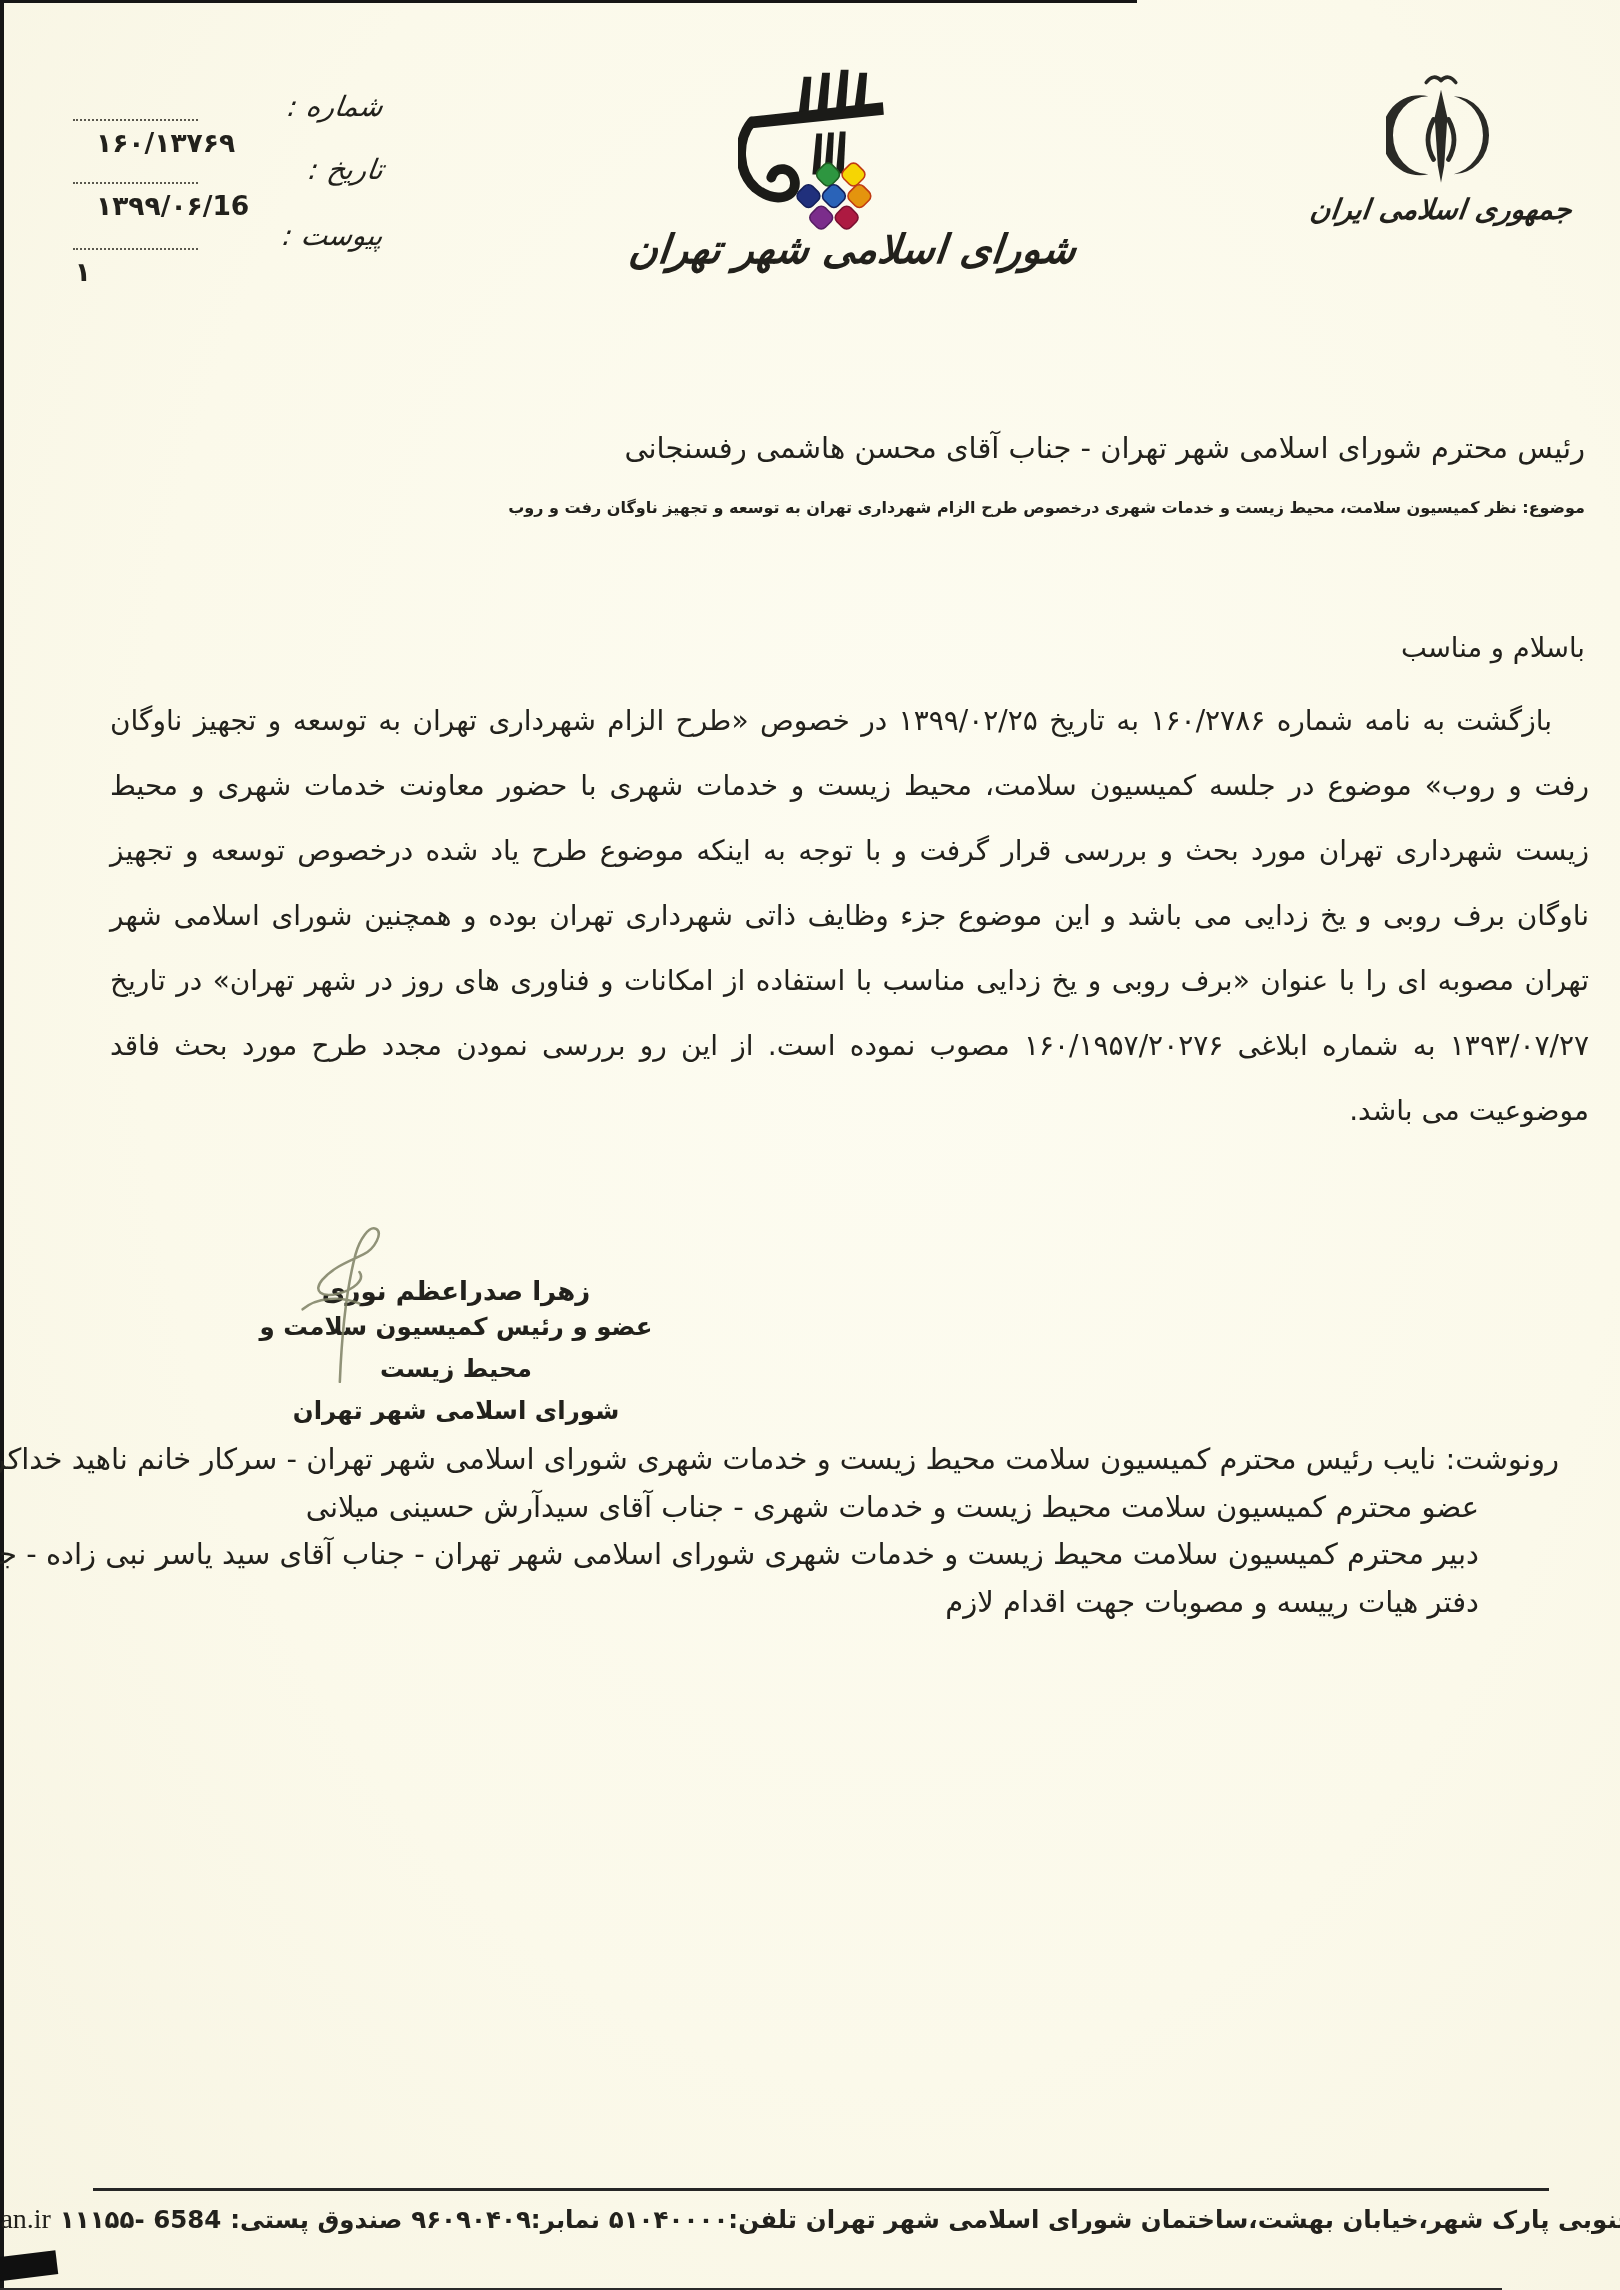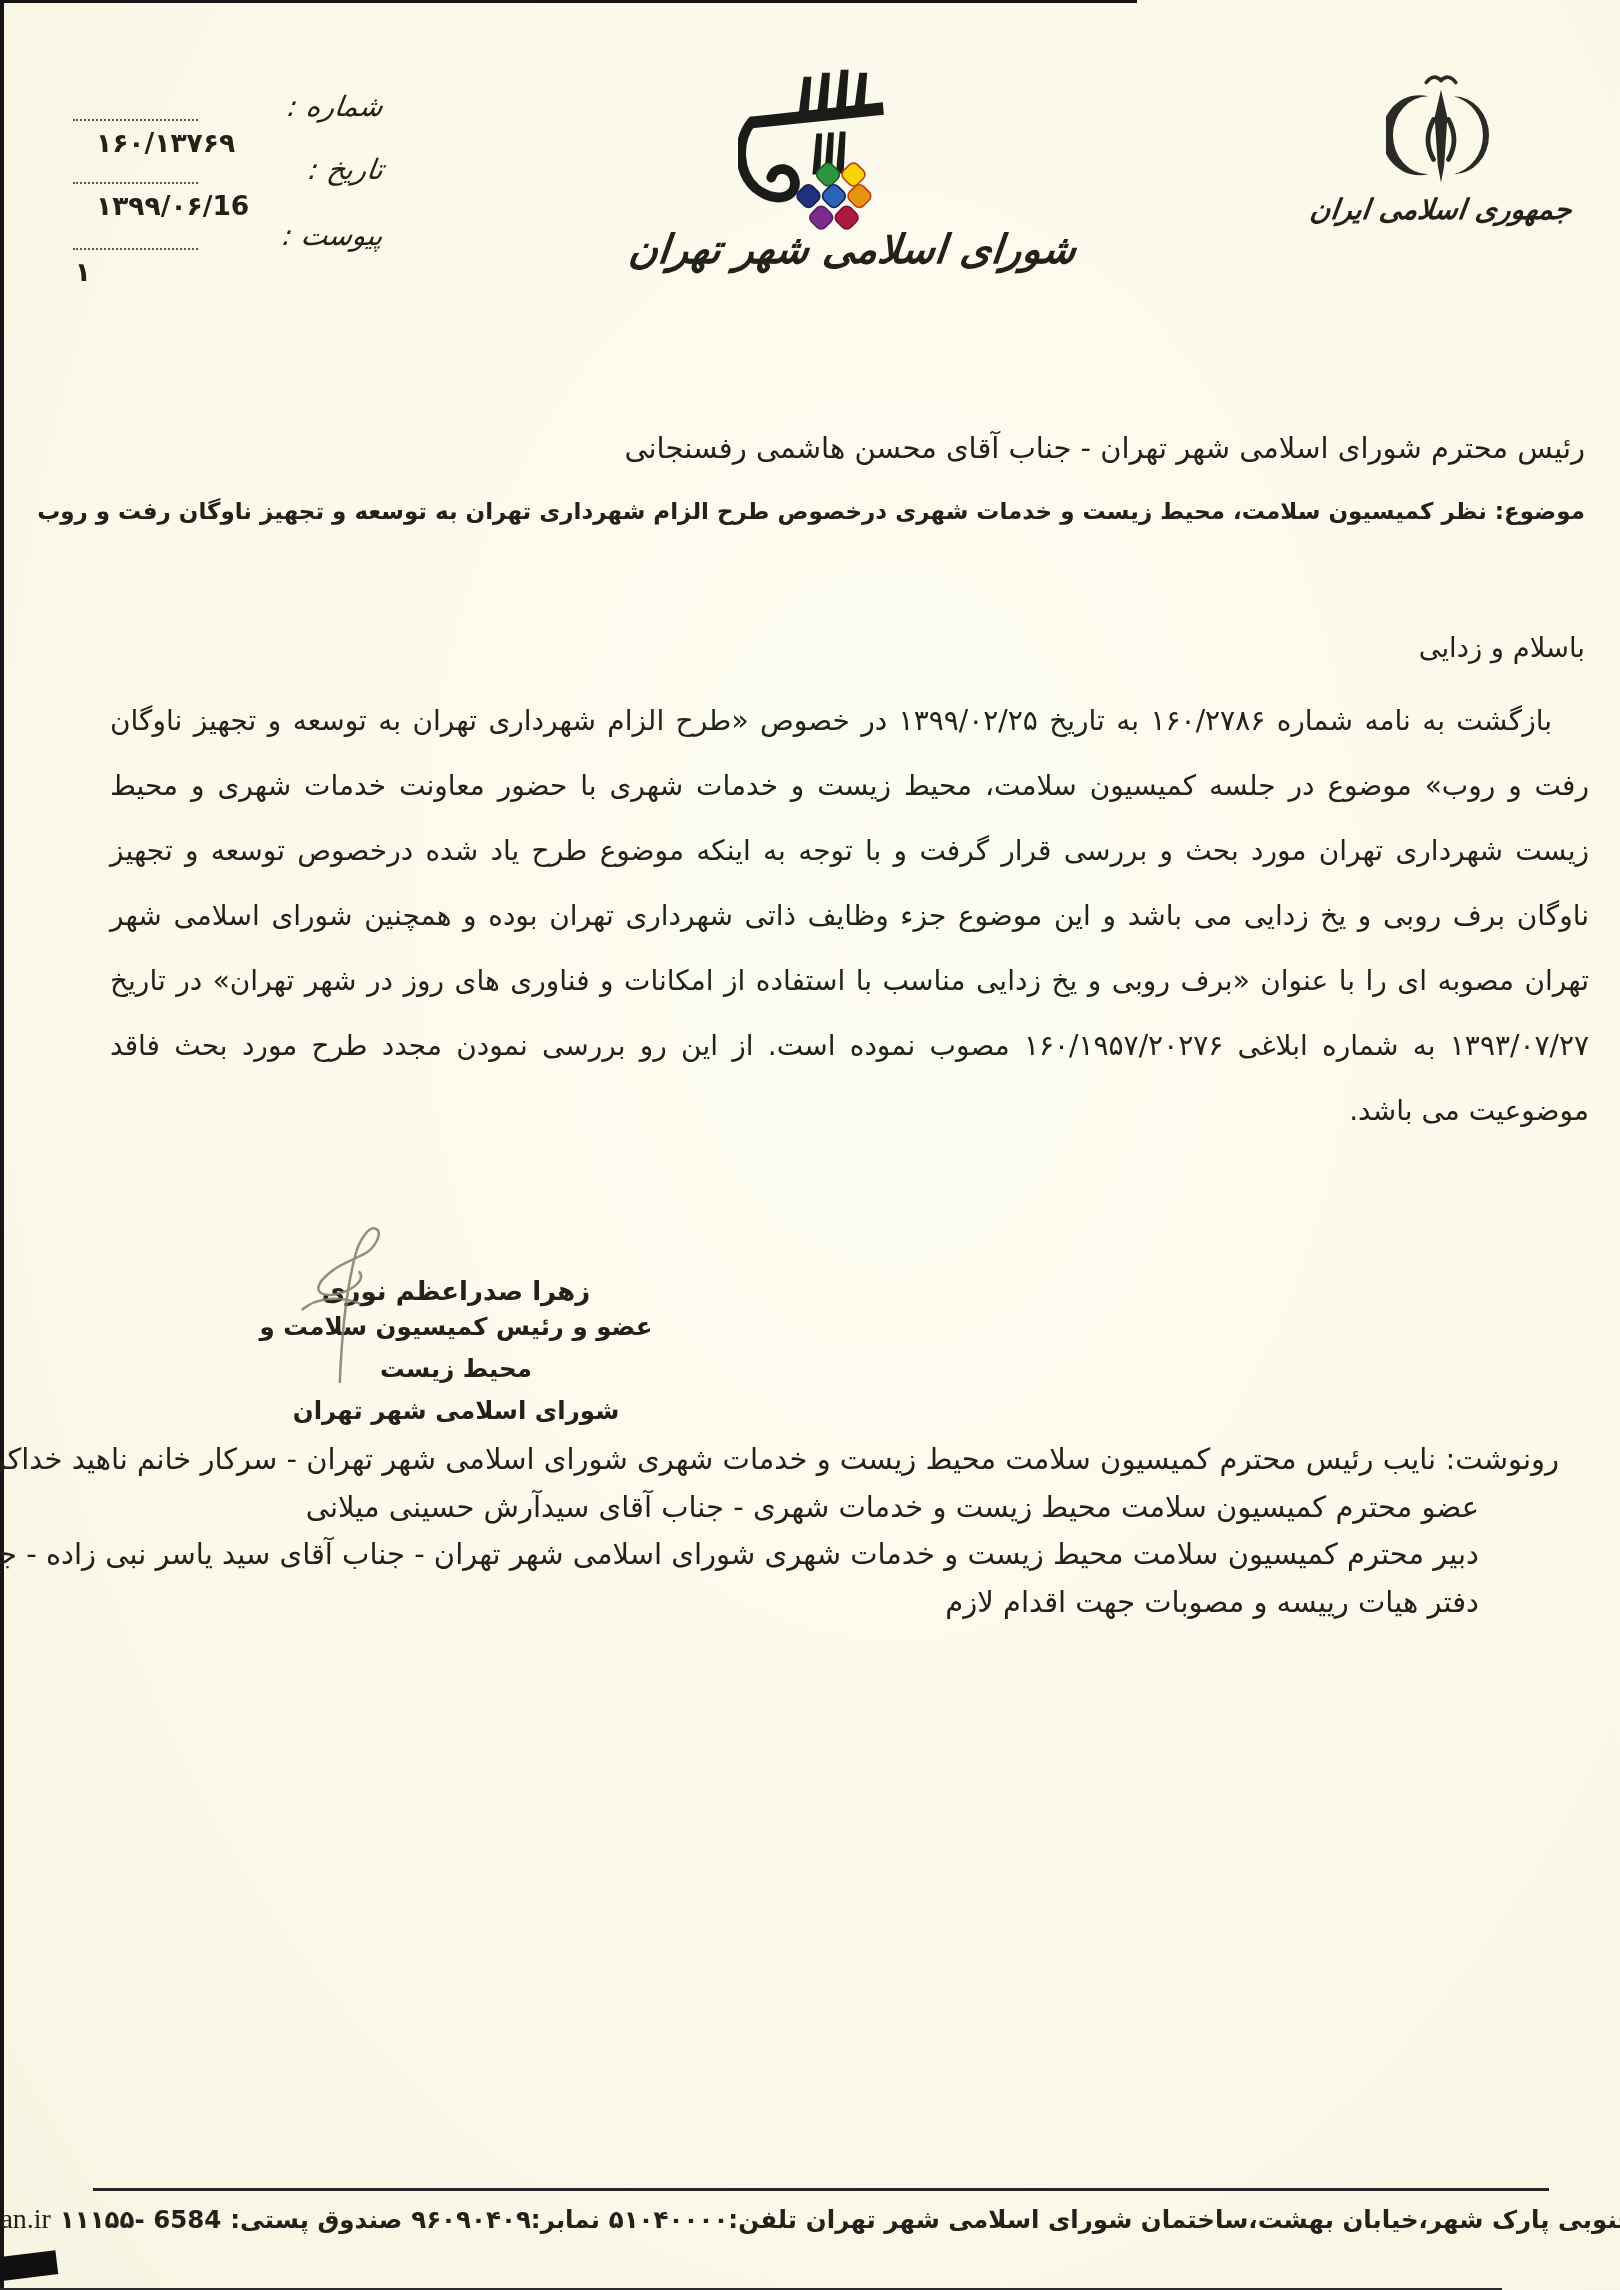--- a/index.html
+++ b/index.html
@@ -31,21 +31,21 @@
   .council-svg{position:absolute;left:50%;margin-left:-115px;top:5.9px;width:230px;height:182px;}
   .logo-caption{position:absolute;left:0;right:0;top:169px;font-size:40px;font-weight:bold;font-style:italic;direction:rtl;white-space:nowrap;transform:skewX(-6deg);}
 
   
   .emblem{position:absolute;left:1294px;top:73px;width:294px;text-align:center;}
   .emblem-svg{display:block;margin:0 auto;width:110px;height:116px;}
   .emblem-caption{font-size:28px;font-weight:bold;font-style:italic;direction:rtl;white-space:nowrap;margin-top:3.9px;transform:skewX(-7deg);}
 
   
   .addressee{position:absolute;right:35px;left:118px;top:431px;direction:rtl;text-align:right;font-weight:normal;font-size:29px;white-space:nowrap;}
-  .subject{position:absolute;right:35px;left:88px;top:498px;direction:rtl;text-align:right;font-weight:bold;font-size:23px;white-space:nowrap;}
+  .subject{position:absolute;right:35px;left:88px;top:498px;direction:rtl;text-align:right;font-weight:bold;font-size:16px;white-space:nowrap;}
   .salutation{position:absolute;right:35px;left:118px;top:632px;direction:rtl;text-align:right;font-size:27.4px;}
   .body-text{
     position:absolute;right:31px;left:110px;top:688px;
     direction:rtl;text-align:justify;text-align-last:right;
     font-size:28px;line-height:65px;text-indent:37px;
   }
 
   
   .sig{position:absolute;left:250px;top:1237px;width:412px;text-align:center;direction:rtl;}
   .sig-name{font-size:26px;font-weight:bold;margin-top:39px;}
@@ -136,21 +136,21 @@
         <path d="M36,9 Q43,0 50,7" stroke-width="3.4"></path>
         <path d="M50,7 Q57,0 64,9" stroke-width="3.4"></path>
       </g>
     </svg>
     <div class="emblem-caption">جمهوری اسلامی ایران</div>
   </div>
 
   <div class="addressee">رئیس محترم شورای اسلامی شهر تهران - جناب آقای محسن هاشمی رفسنجانی</div>
   <div class="subject">موضوع: نظر کمیسیون سلامت، محیط زیست و خدمات شهری درخصوص طرح الزام شهرداری تهران به توسعه و تجهیز ناوگان رفت و روب</div>
 
-  <div class="salutation">باسلام و زدایی</div>
+  <div class="salutation">باسلام و مناسب</div>
   <div class="body-text">بازگشت به نامه شماره ۱۶۰/۲۷۸۶ به تاریخ ۱۳۹۹/۰۲/۲۵ در خصوص «طرح الزام شهرداری تهران به توسعه و تجهیز ناوگان رفت و روب» موضوع در جلسه کمیسیون سلامت، محیط زیست و خدمات شهری با حضور معاونت خدمات شهری و محیط زیست شهرداری تهران مورد بحث و بررسی قرار گرفت و با توجه به اینکه موضوع طرح یاد شده درخصوص توسعه و تجهیز ناوگان برف روبی و یخ زدایی می باشد و این موضوع جزء وظایف ذاتی شهرداری تهران بوده و همچنین شورای اسلامی شهر تهران مصوبه ای را با عنوان «برف روبی و یخ زدایی مناسب با استفاده از امکانات و فناوری های روز در شهر تهران» در تاریخ ۱۳۹۳/۰۷/۲۷ به شماره ابلاغی ۱۶۰/۱۹۵۷/۲۰۲۷۶ مصوب نموده است. از این رو بررسی نمودن مجدد طرح مورد بحث فاقد موضوعیت می باشد.</div>
 
   <div class="sig">
     <svg class="scribble" viewBox="0 0 150 175" aria-hidden="true">
       <g fill="none" stroke="#7e8164" stroke-width="2.6" stroke-linecap="round">
         <path d="M58,170 C60,120 66,70 74,40 C78,25 88,10 95,14 C102,18 94,34 82,40 C70,46 52,52 40,66 C30,78 40,84 56,80 C72,76 84,66 78,58"></path>
         <path d="M20,96 C34,84 58,82 78,90"></path>
       </g>
     </svg>
     <div class="sig-name">زهرا صدراعظم نوری</div>

